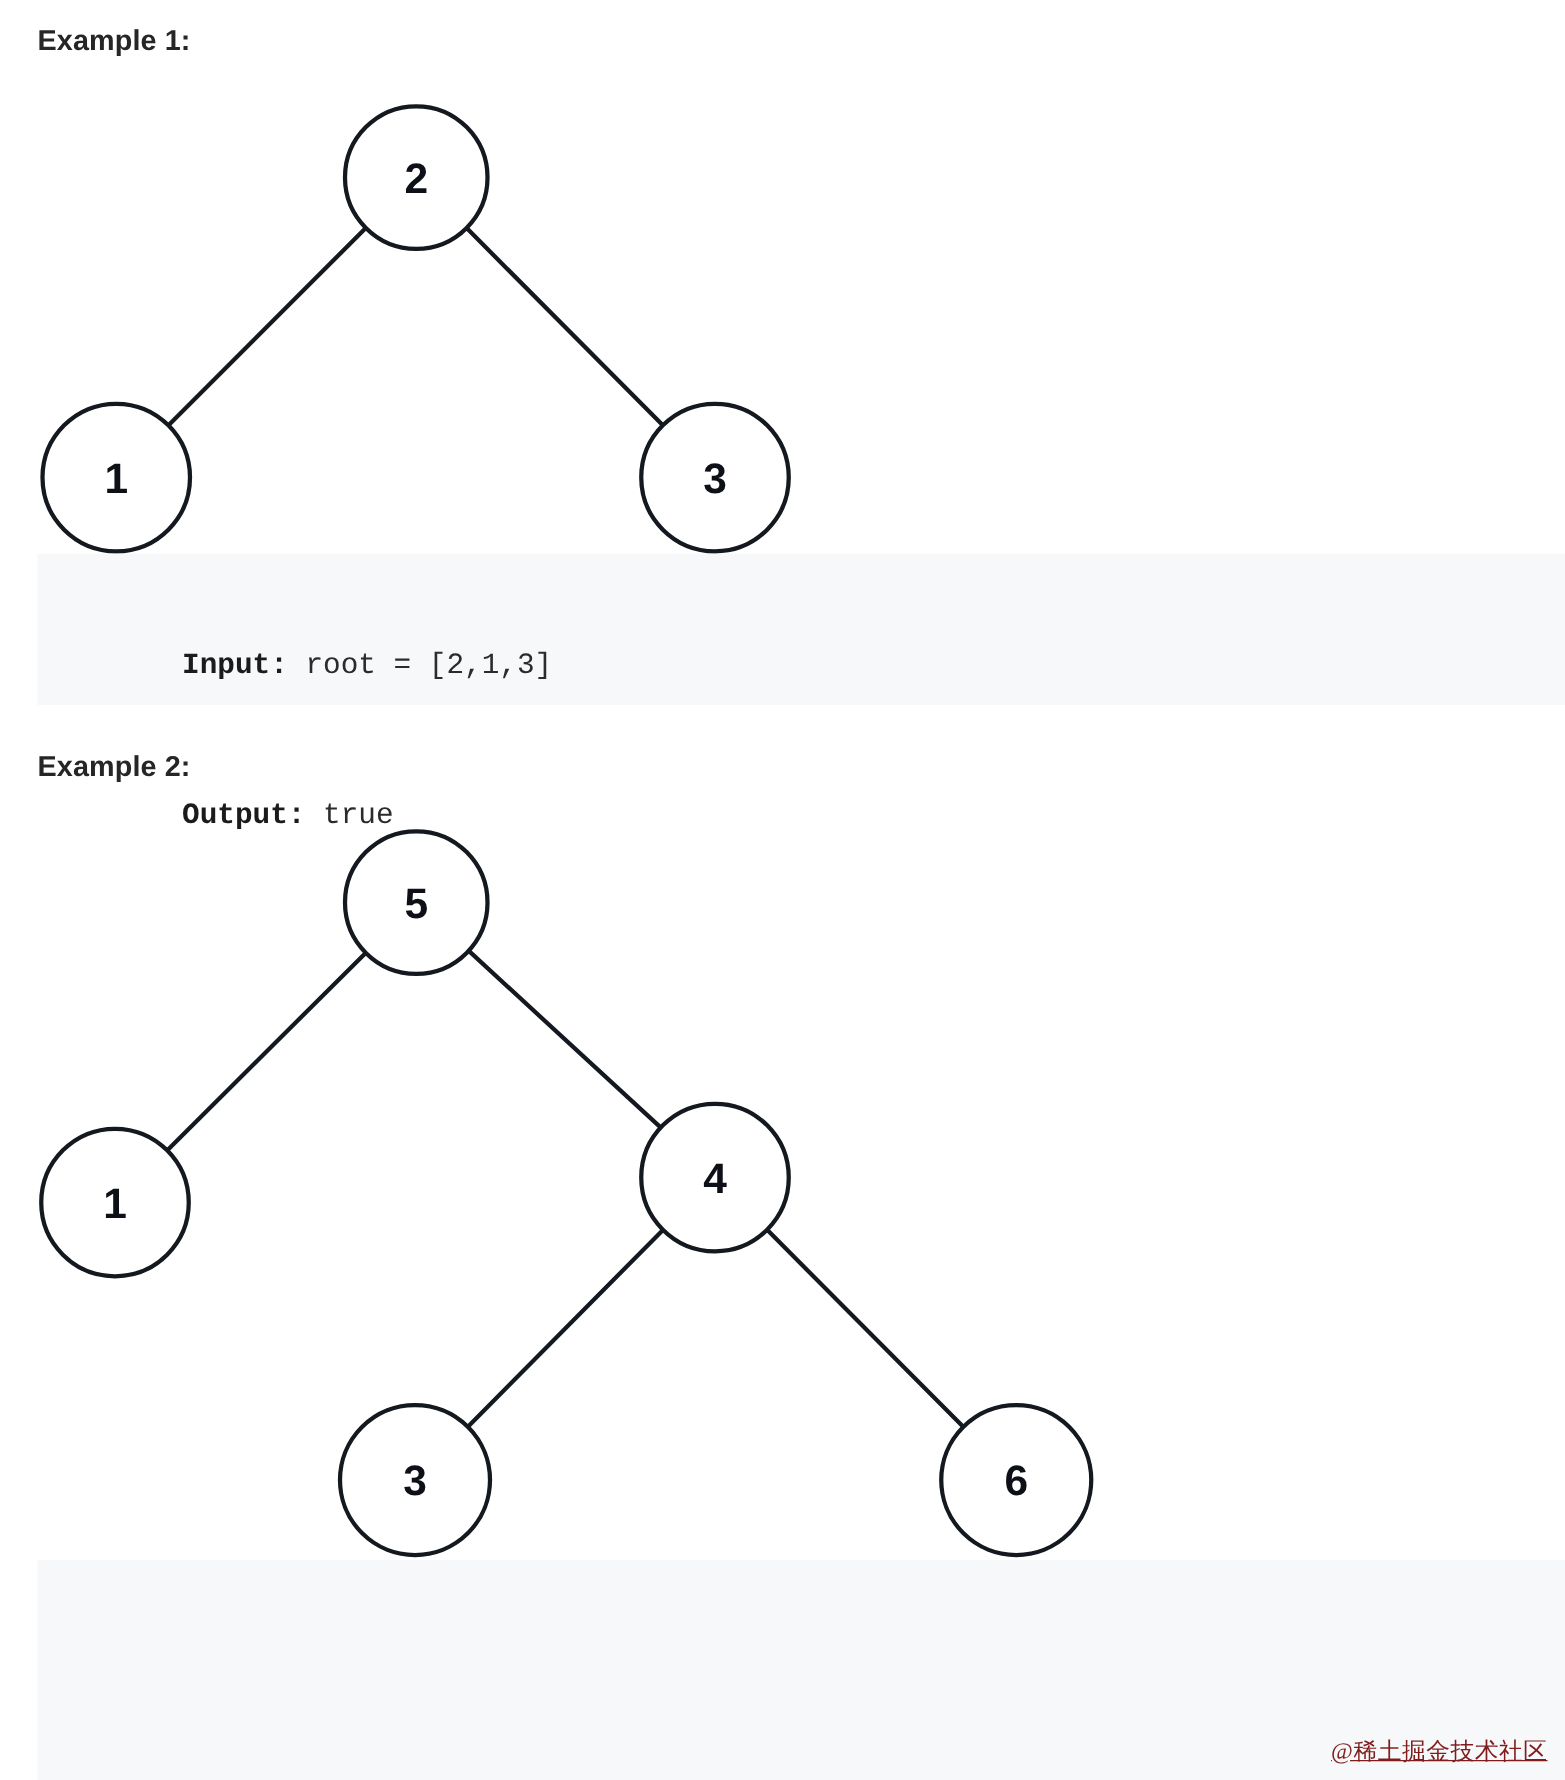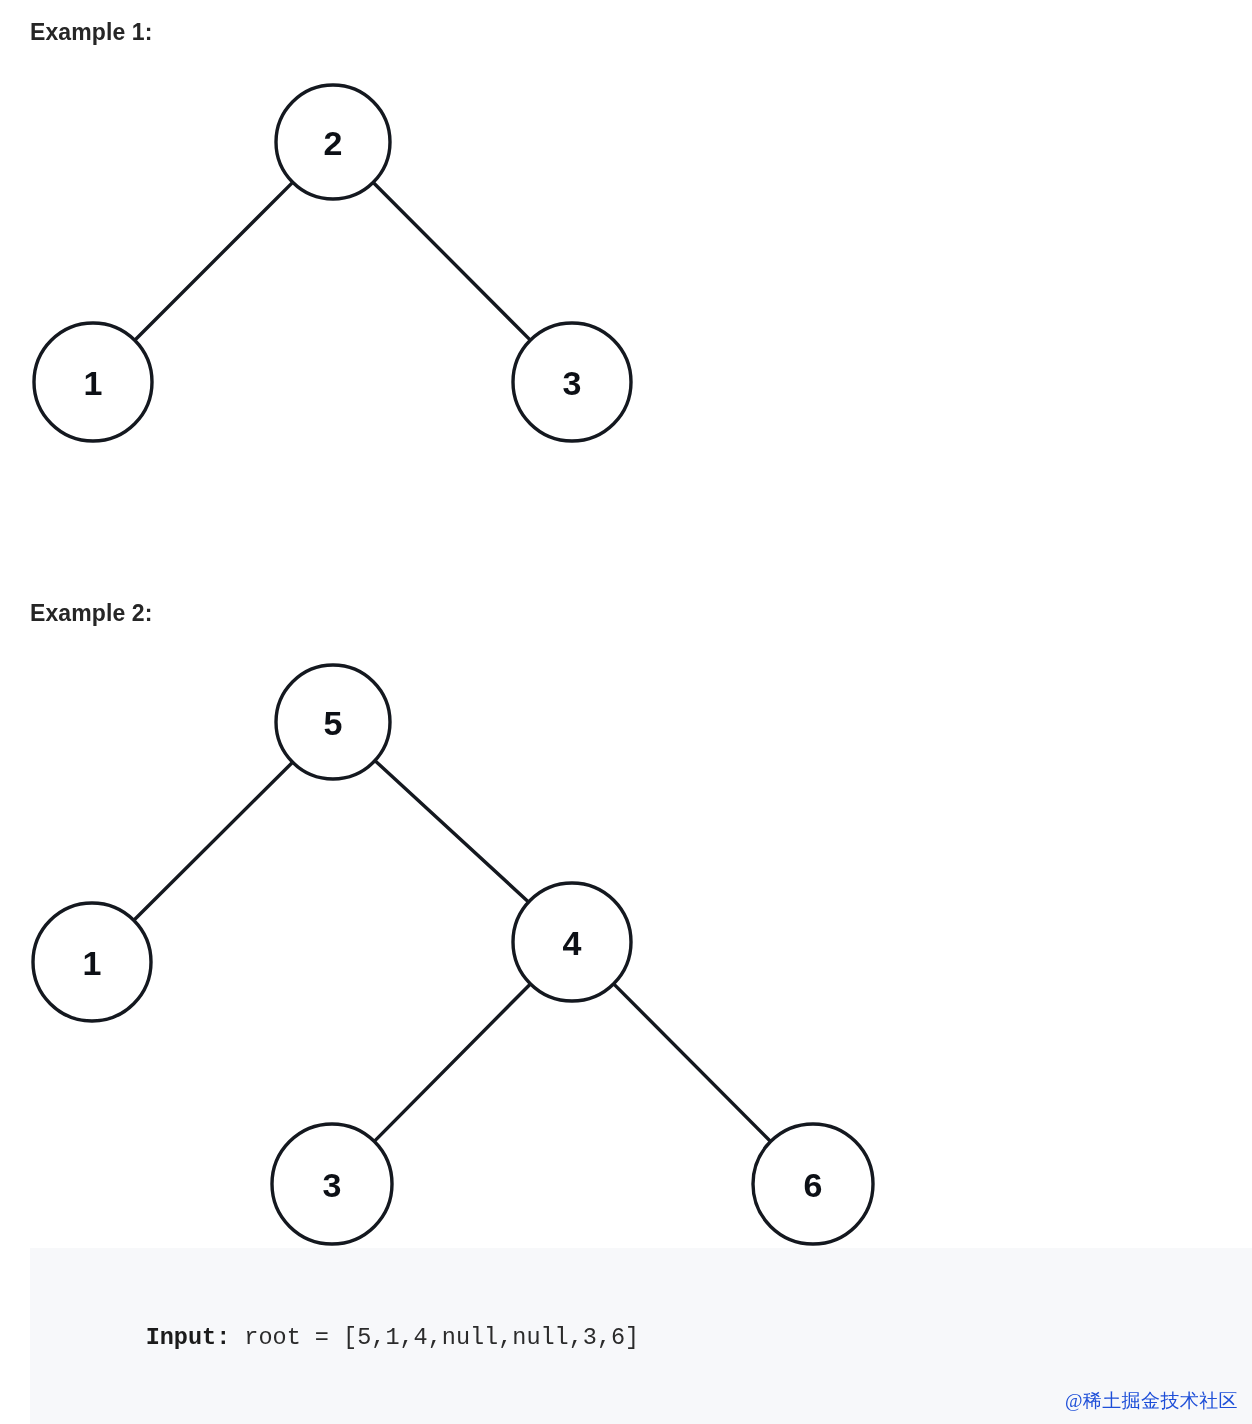--- a/index.html
+++ b/index.html
@@ -86,23 +86,24 @@
   .code-key {
     font-weight: bold;
     color: #1b1b1b;
   }
   .watermark {
     position: absolute;
     right: 14px;
     bottom: 10px;
     font-family: "Liberation Serif", "DejaVu Serif", serif;
     font-size: 19px;
-    color: #1d4ed8;
+    color: #7f1d1d;
     white-space: nowrap;
     letter-spacing: 0.4px;
+    text-decoration: underline;
   }
 </style>
 </head>
 <body>
 
 <div class="page">
 
   <div class="example-heading" id="heading-1">Example 1:</div>
 
   <svg class="tree-svg" id="tree-1" width="700" height="385" viewBox="0 0 700 385">
@@ -119,20 +120,28 @@
           <circle cx="93" cy="320" r="59" class="node-circle"></circle>
           <text x="93" y="321" class="node-label">1</text>
         </g>
         <g>
           <circle cx="572" cy="320" r="59" class="node-circle"></circle>
           <text x="572" y="321" class="node-label">3</text>
         </g>
       </g>
   </svg>
 
+  <div class="code-block" id="code-1">
+    <div class="code-line">
+      <span class="code-key">Input:</span><span class="code-value"> root = [2,1,3]</span>
+    </div>
+    <div class="code-line">
+      <span class="code-key">Output:</span><span class="code-value"> true</span>
+    </div>
+  </div>
 
   <div class="example-heading" id="heading-2">Example 2:</div>
 
   <svg class="tree-svg" id="tree-2" width="950" height="610" viewBox="0 0 950 610">
     <g id="tree-2-edges">
         <line x1="293.3197817251482" y1="119.51557006624245" x2="133.09736892752508" y2="279.0731595742489" class="edge-line"></line>
         <line x1="374.2018274335596" y1="117.9263683488833" x2="529.3266787295275" y2="260.7191184957994" class="edge-line"></line>
         <line x1="531.1583333579533" y1="341.1820138640637" x2="373.5458333082888" y2="500.1079514141421" class="edge-line"></line>
         <line x1="612.9271942178067" y1="341.09701660045323" x2="771.3671645025759" y2="500.1944141478148" class="edge-line"></line>
       </g>
@@ -155,23 +164,20 @@
         </g>
         <g>
           <circle cx="813" cy="542" r="60" class="node-circle"></circle>
           <text x="813" y="543" class="node-label">6</text>
         </g>
       </g>
   </svg>
 
   <div class="code-block" id="code-2">
     <div class="code-line">
-      <span class="code-key">Input:</span><span class="code-value"> root = [5,1,4,null,null,3,6]</span>
-    </div>
-    <div class="code-line">
       
     </div>
 
   </div>
 
   <div class="watermark">@稀土掘金技术社区</div>
 
 </div>
 
 </body></html>

